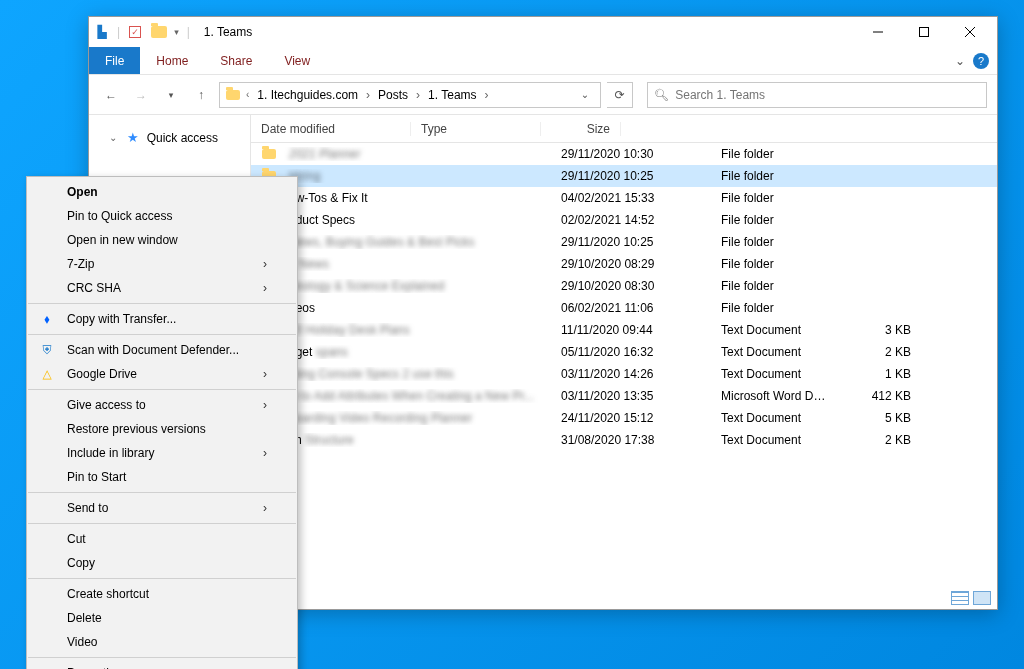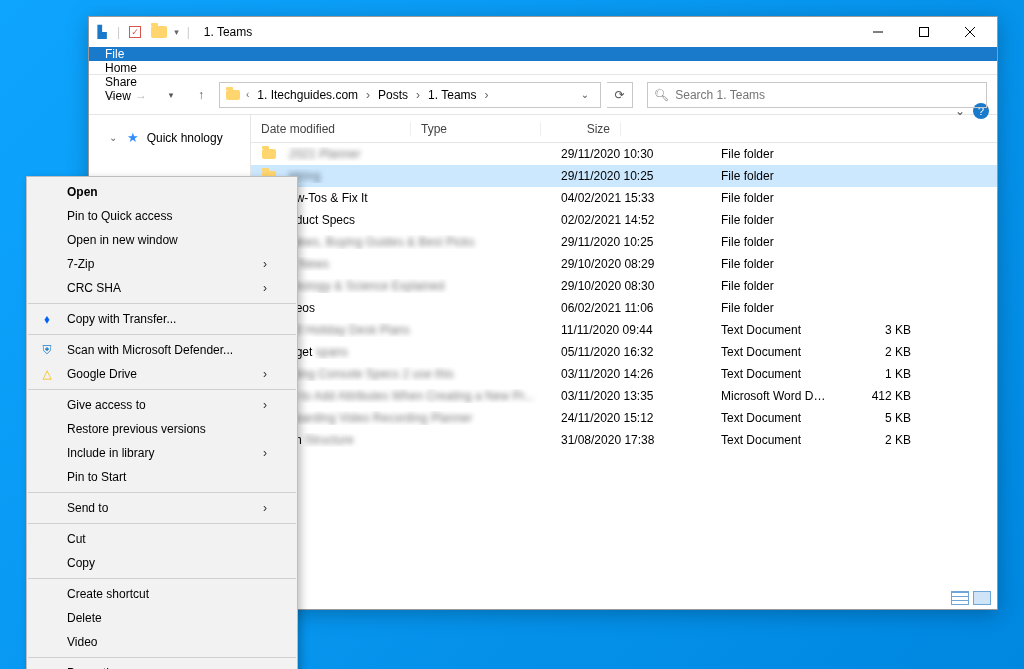--- a/index.html
+++ b/index.html
@@ -8,22 +8,22 @@
   
   .titlebar { height: 30px; display: flex; align-items: center; padding: 0 4px; }
   .titlebar .qa-icons { display: flex; align-items: center; gap: 6px; margin-right: 8px; }
   .qa-icon { width: 18px; height: 18px; display: flex; align-items: center; justify-content: center; }
   .folder-glyph { width: 16px; height: 12px; background: #ffd66e; border-radius: 2px; position: relative; }
   .folder-glyph::before { content:""; position:absolute; top:-3px; left:0; width:7px; height:3px; background:#ffd66e; border-radius:1px 1px 0 0;}
   .titlebar .title { margin-left: 4px; color:#000; }
   .titlebar .spacer { flex:1; }
   .winbtn { width:46px; height:30px; display:flex; align-items:center; justify-content:center; color:#000; }
   
-  .ribbon { height: 28px; display:flex; align-items:stretch; border-bottom:1px solid #e5e5e5;flex-direction:column; }
-  .ribbon .tab { padding:0 16px; display:flex; align-items:center; color:#000000; }
+  .ribbon { height: 28px; display:flex; align-items:stretch; border-bottom:1px solid #e5e5e5; }
+  .ribbon .tab { padding:0 16px; display:flex; align-items:center; color:#7f1d1d; }
   .ribbon .tab.file { background:#1979ca; color:#fff; }
   .ribbon .right { margin-left:auto; display:flex; align-items:center; padding-right:8px; gap:8px; }
   .help-circle { width:16px; height:16px; border-radius:50%; background:#1979ca; color:#fff; display:flex; align-items:center; justify-content:center; font-size:11px; }
   
   .navrow { height: 40px; display:flex; align-items:center; padding: 0 10px; gap:6px; border-bottom:1px solid #e5e5e5; }
   .navbtn { width:24px; height:24px; display:flex; align-items:center; justify-content:center; color:#555; }
   .navbtn.disabled { color:#bbb; }
   .addrbox { flex:1; height:26px; border:1px solid #c8c8c8; display:flex; align-items:center; padding:0 4px; gap:4px; }
   .addrbox .crumb { padding: 0 4px; color:#000; white-space:nowrap; }
   .addrbox .sep { color:#666; }
@@ -145,21 +145,21 @@
       <span>🔍︎</span>
       <input style="border: none; outline: none; flex: 1 1 0%; color: rgb(119, 119, 119); background: transparent;" placeholder="Search 1. Teams">
     </div>
   </div>
 
   <div class="body">
     <div class="navpane">
       <div class="navitem">
         <span class="chev">⌄</span>
         <span class="star">★</span>
-        <span>Quick hnology</span>
+        <span>Quick access</span>
       </div>
     </div>
 
     <div class="list">
       <div class="colhead">
         <div class="col c-date">Date modified</div>
         <div class="col c-type">Type</div>
         <div class="col c-size">Size</div>
       </div>
       <div class="rows" id="rows">
@@ -311,21 +311,21 @@
       <span class="arrow">›</span>
     </div>
   <div class="sep"></div>
   <div class="item">
       <span class="ico" style="color:#0061ff;">⬧</span>
       <span>Copy with Transfer...</span>
     </div>
   <div class="sep"></div>
   <div class="item">
       <span class="ico" style="color:#1979ca;">⛨</span>
-      <span>Scan with Microsoft Defender...</span>
+      <span>Scan with Document Defender...</span>
     </div>
   <div class="item">
       <span class="ico" style="color:#fbbc04;">△</span>
       <span>Google Drive</span>
       <span class="arrow">›</span>
     </div>
   <div class="sep"></div>
   <div class="item">
       <span>Give access to</span>
       <span class="arrow">›</span>

